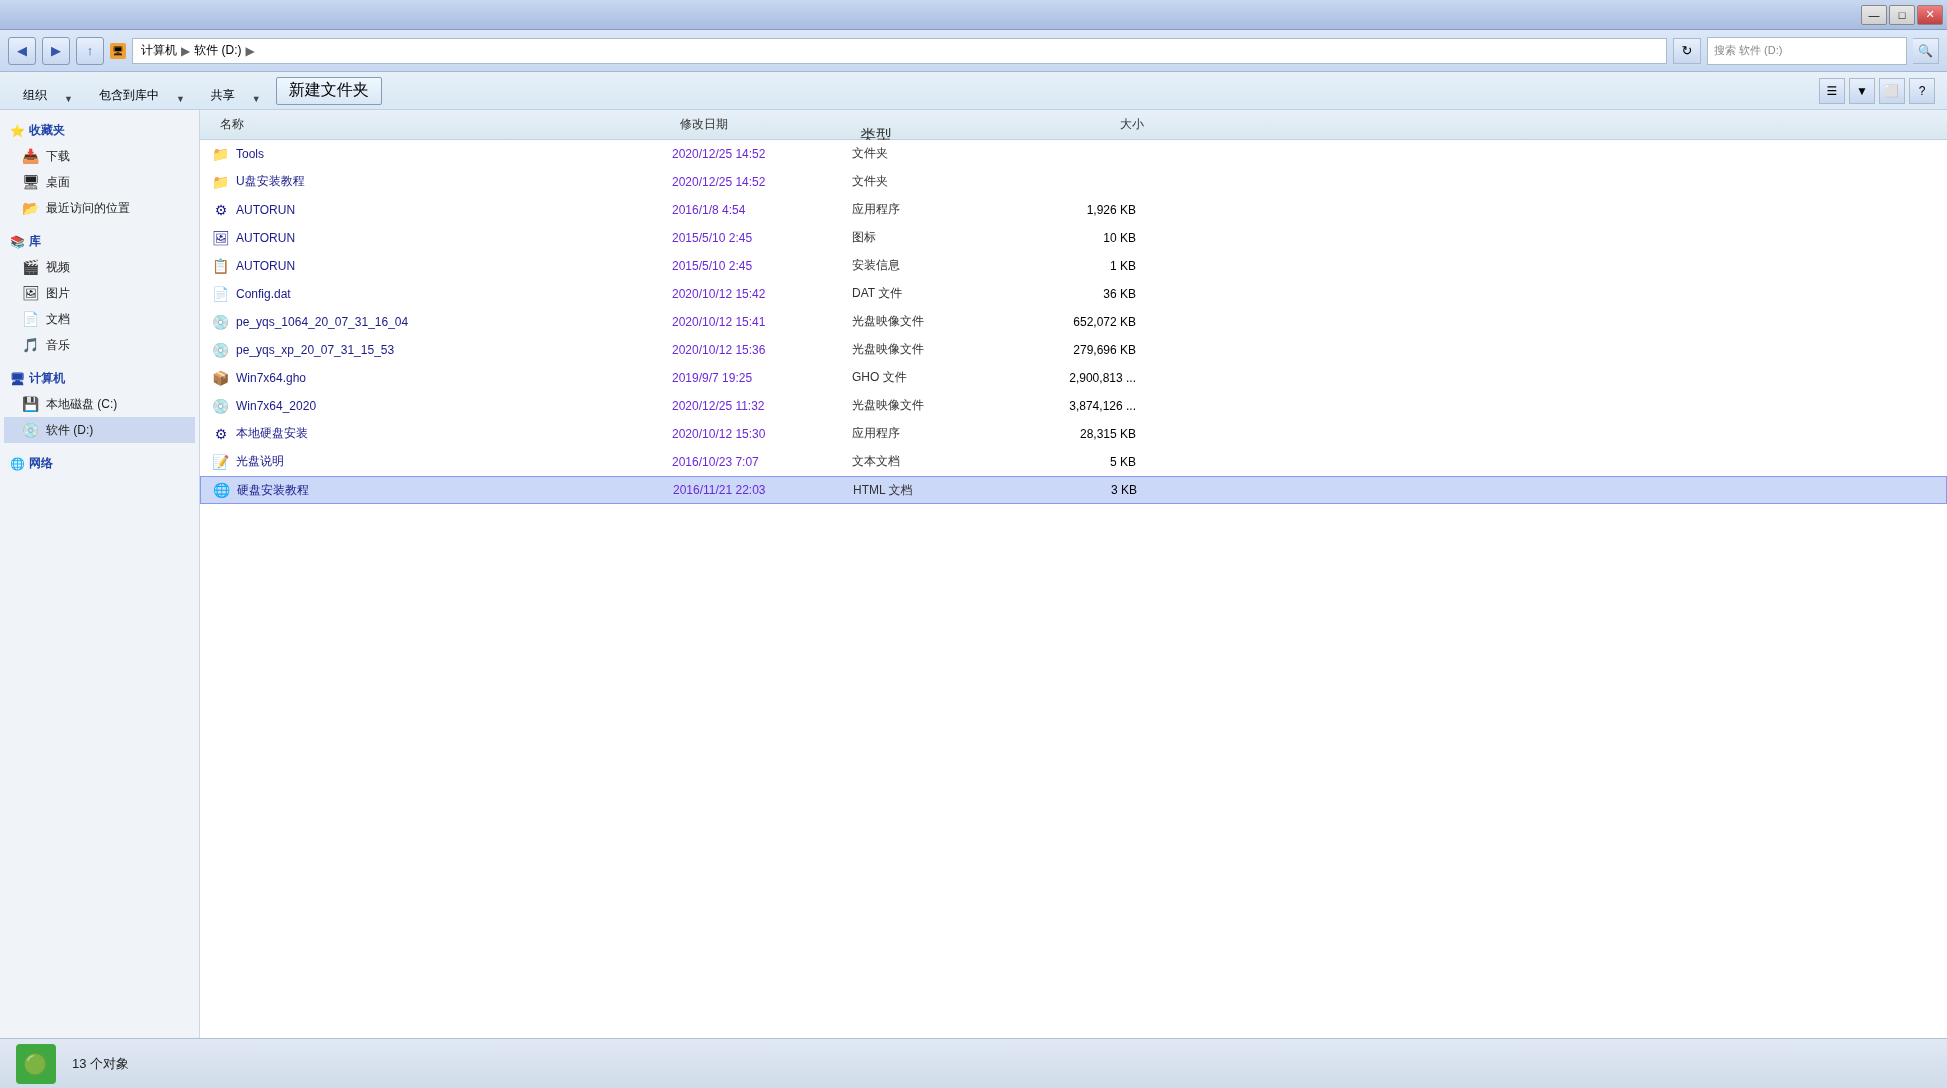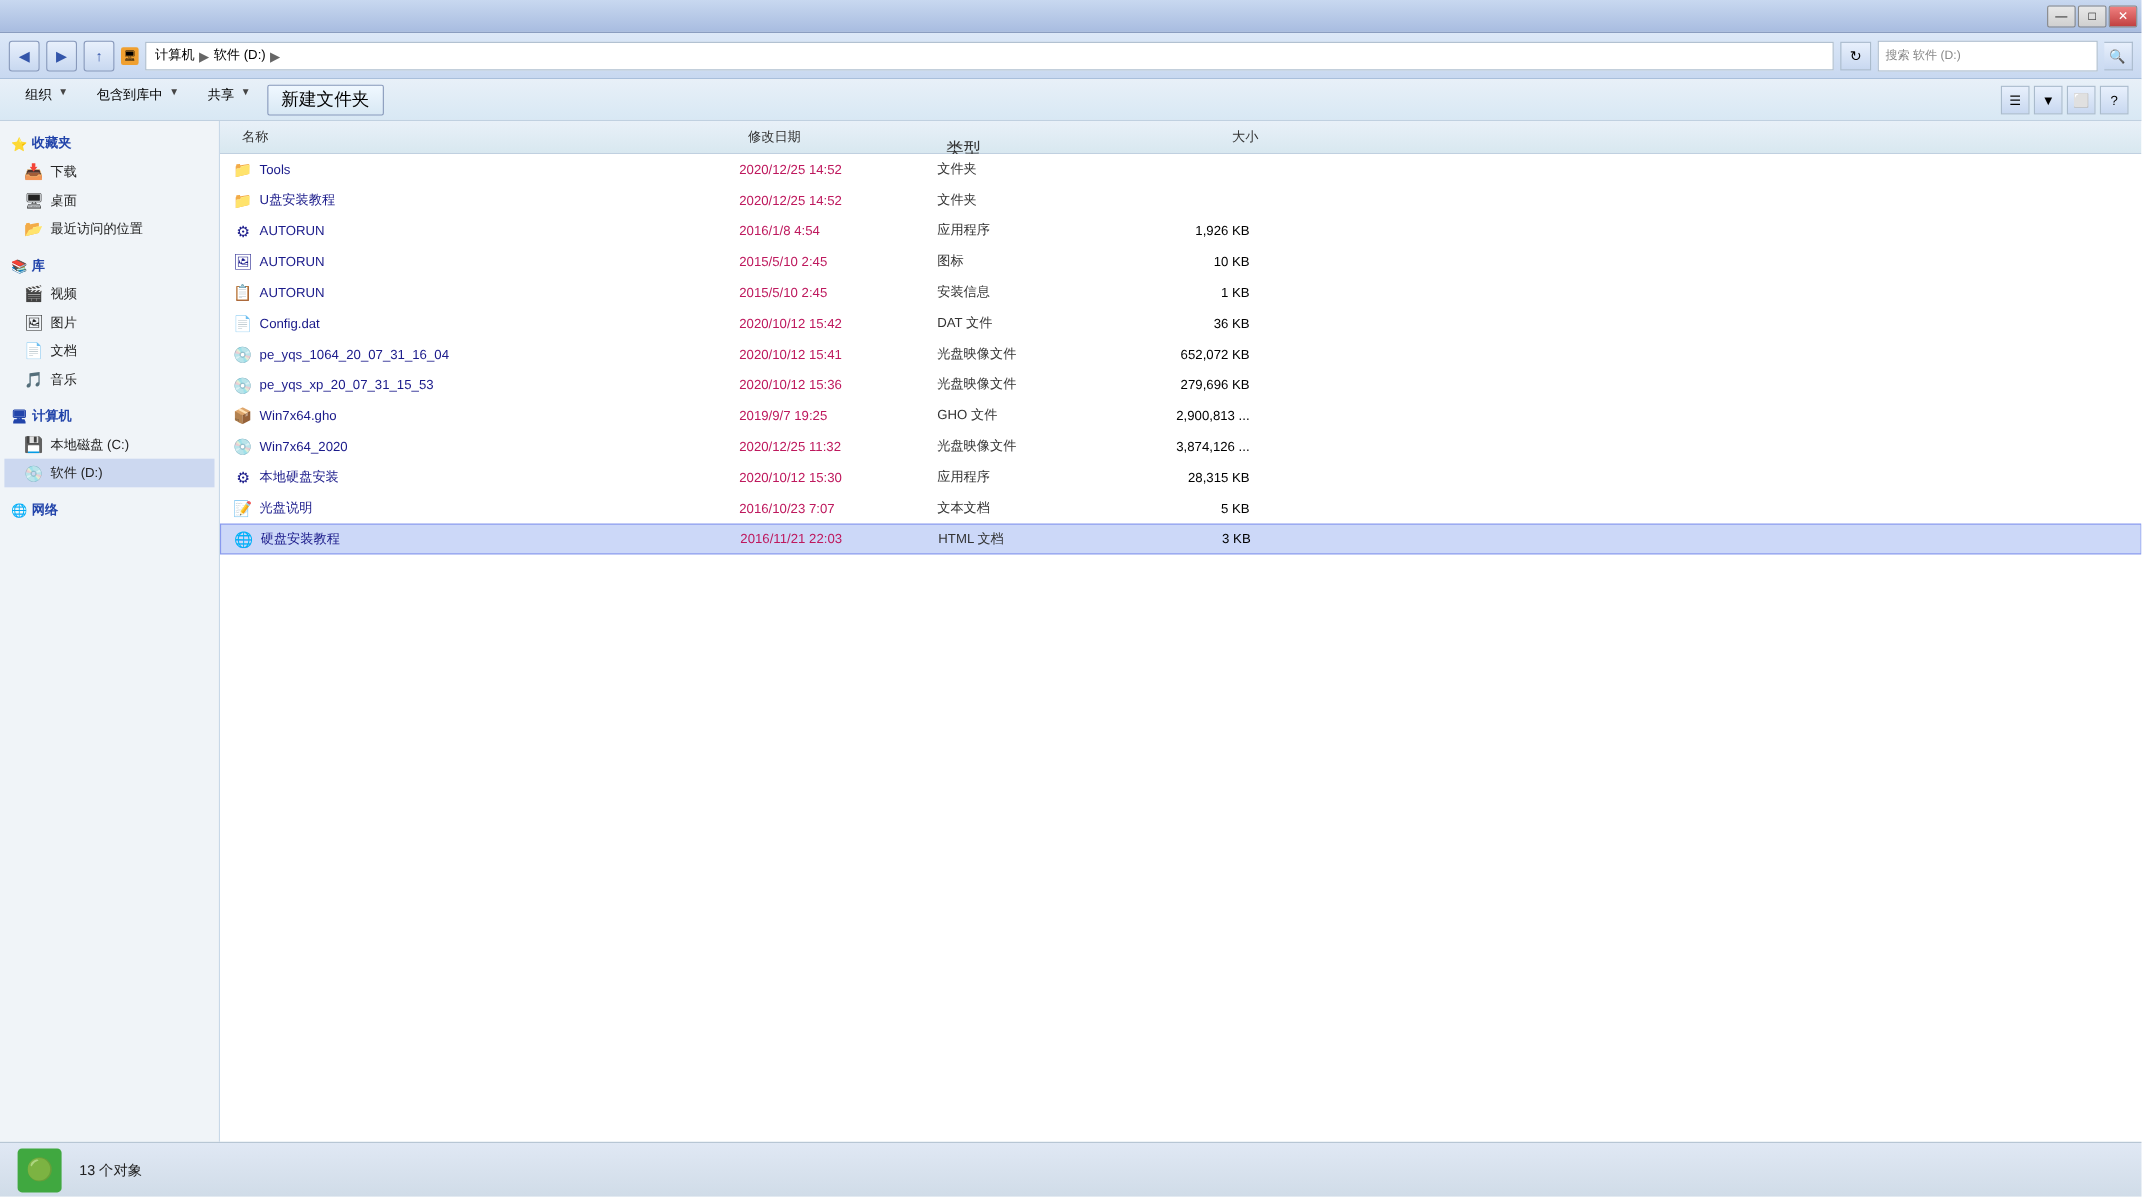--- a/index.html
+++ b/index.html
@@ -133,22 +133,22 @@
       gap: 4px;
       border-bottom: 1px solid #c0d0e0;
     }
     .toolbar-btn {
       height: 28px;
       padding: 0 10px;
       border: 1px solid transparent;
       background: transparent;
       cursor: pointer;
       display: flex;
-      align-items: flex-start;
-      gap: 4px;
+      align-items: flex-end;
+      gap: 15px;
       font-size: 12px;
       border-radius: 2px;
     }
     .new-folder-btn {
       height: 28px;
       padding: 0 12px;
       border: 1px solid #8899bb;
       background: linear-gradient(to bottom, #f0f8ff, #d8e8f4);
       cursor: pointer;
       font-size: 16px;
@@ -238,21 +238,21 @@
       flex: 0 0 460px;
       padding: 0 8px;
       display: flex;
       align-items: center;
       gap: 6px;
       font-size: 12px;
       color: #1a1a8a;
       overflow: hidden;
       white-space: nowrap;
     }
-    .file-cell-date { flex: 0 0 180px; padding: 0 8px; font-size: 12px; color: #be185d; }
+    .file-cell-date { flex: 0 0 180px; padding: 0 8px; font-size: 12px; color: #6d28d9; }
     .file-cell-type { flex: 0 0 160px; padding: 0 8px; font-size: 12px; color: #333; }
     .file-cell-size { flex: 0 0 140px; padding: 0 8px; font-size: 12px; color: #000000; text-align: right; }
 
     
     .file-icon {
       width: 18px;
       height: 18px;
       display: inline-flex;
       align-items: center;
       justify-content: center;

